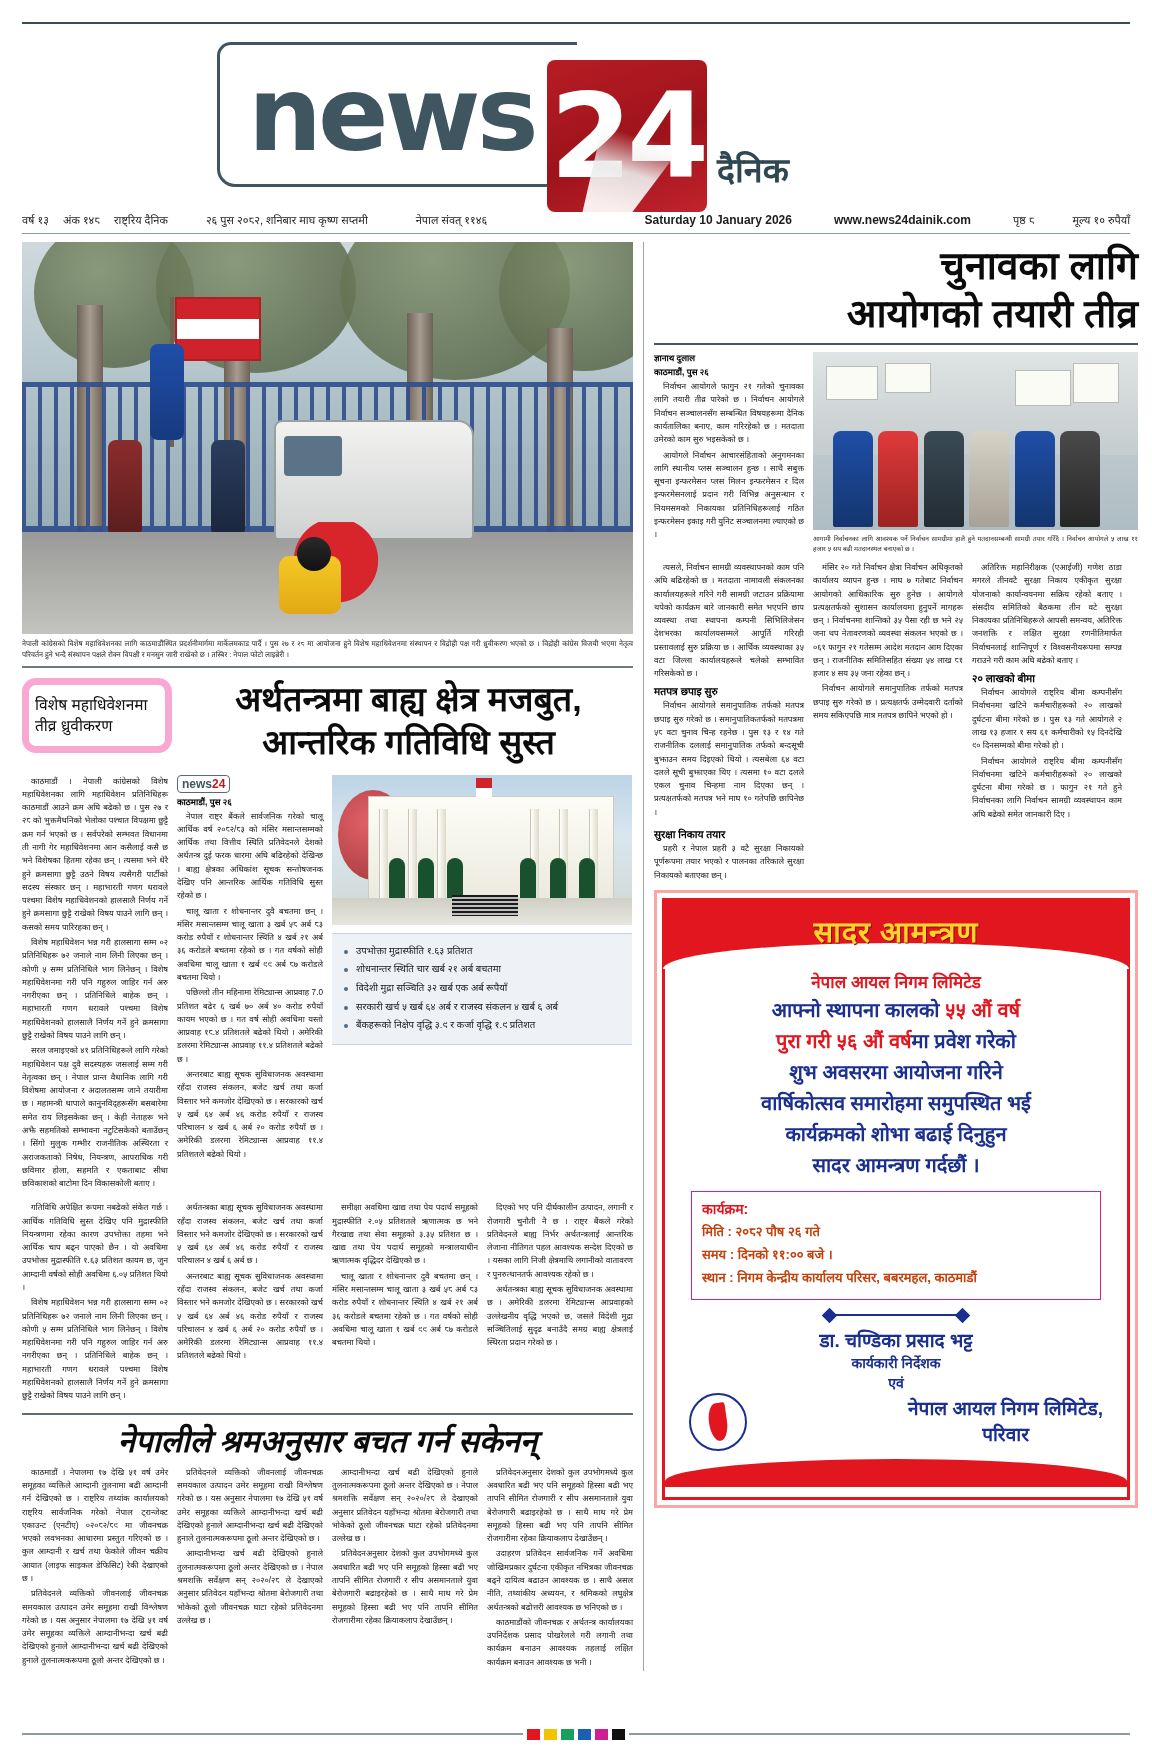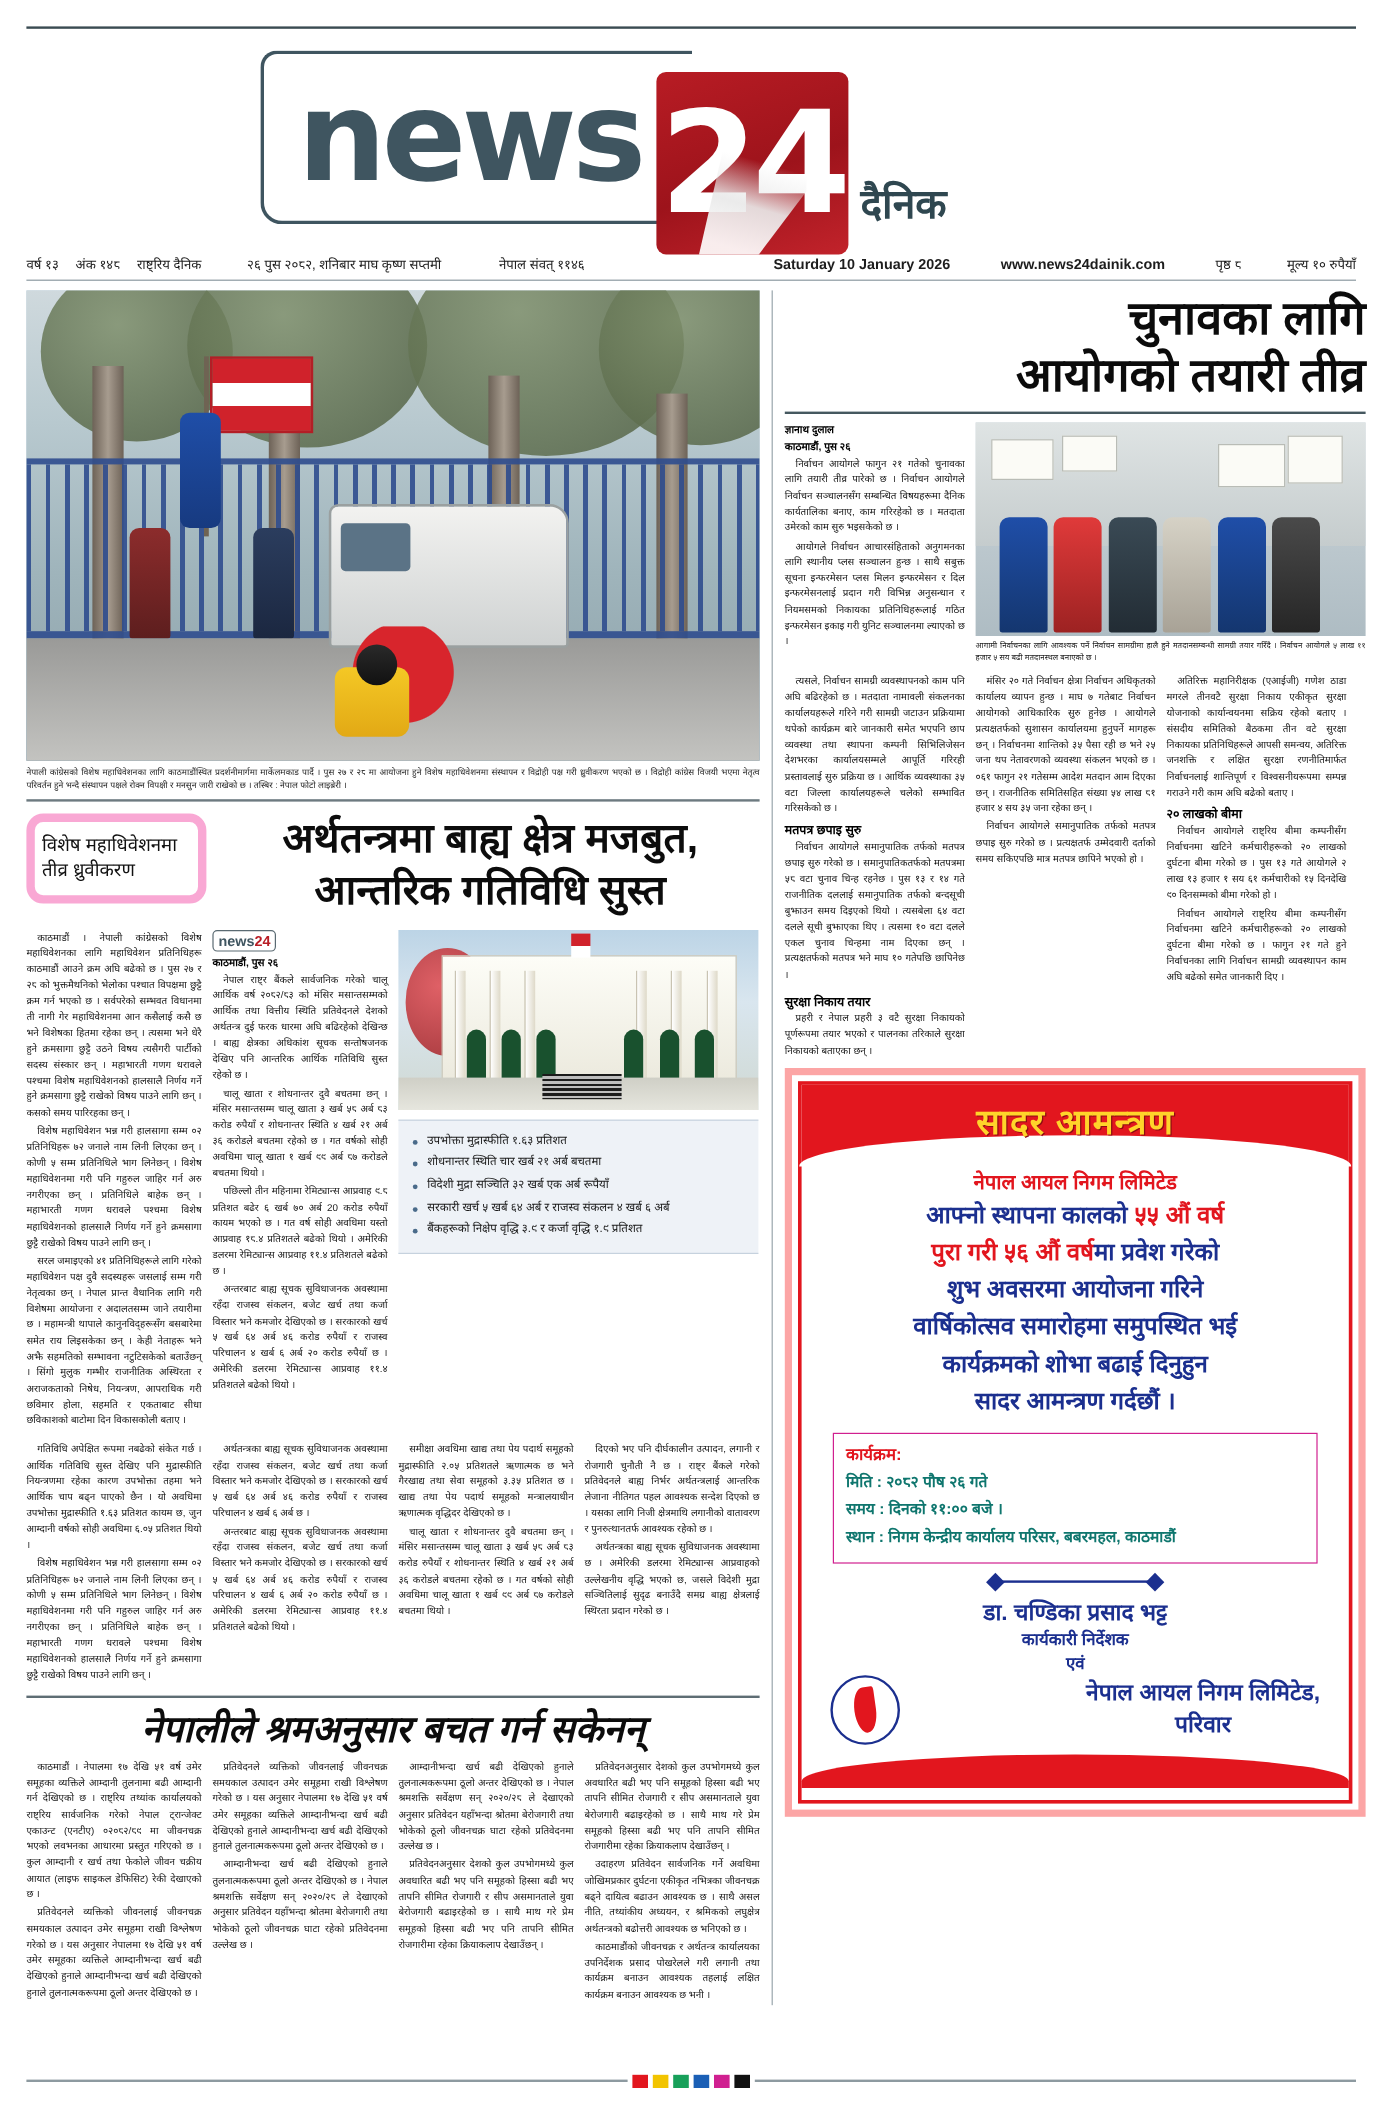--- a/index.html
+++ b/index.html
@@ -338,21 +338,21 @@
     padding-top: 4px;
   }
 
   .r-cols { display:flex; gap: 9px; margin-top: 7px; }
   .r-cols > div { width: 150px; }
   .sub-head { font-size: 10.4px; font-weight: 700; margin: 4px 0 1px 0; }
 
   
   .advert {
     margin-top: 8px;
-    border: 6px solid #fca5a5;
+    border: 3px solid #fca5a5;
     padding: 5px;
     background: #fff;
   }
   .ad-inner {
     border: 3px solid #e2161e;
     position: relative;
     background: #fff;
     padding-bottom: 10px;
   }
   .ad-band {
@@ -378,21 +378,21 @@
   .ad-l1 { font-size: 17px; font-weight: 700; color:#e2161e; line-height: 1.5; }
   .ad-l2 { font-size: 20px; font-weight: 700; color:#1b2f8f; line-height: 1.55; }
   .ad-l2 .hl { color:#e2161e; }
   .ad-prog {
     margin: 10px 10px 0 10px;
     border: 1px solid #d02090;
     padding: 7px 10px 9px 10px;
     text-align: left;
   }
   .ad-prog .ph { font-size: 14px; font-weight:700; color:#e2161e; margin-bottom: 3px; }
-  .ad-prog .pl { font-size: 13px; color:#0f766e; line-height: 1.75; font-weight: 600; }
+  .ad-prog .pl { font-size: 13px; color:#c2410c; line-height: 1.75; font-weight: 600; }
   .ad-sep {
     display:flex; align-items:center; justify-content:center;
     gap: 0; margin: 10px 0 6px 0;
   }
   .ad-sep .dia { width: 11px; height: 11px; background:#1b2f8f; transform: rotate(45deg); }
   .ad-sep .ln { width: 122px; height: 2px; background:#1b2f8f; }
   .ad-sign { text-align: center; }
   .ad-name { font-size: 19px; font-weight: 700; color:#1b2f8f; }
   .ad-role { font-size: 14px; color:#1b2f8f; font-weight: 600; }
   .ad-ev   { font-size: 14px; color:#1b2f8f; font-weight: 600; margin: 1px 0; }
@@ -501,21 +501,21 @@
         </div>
 
         <div class="econ-col">
           <div class="inline-brand">
             <span>news</span><span class="r">24</span>
           </div>
           <div class="byline">काठमाडौं, पुस २६</div>
           <div class="body-text">
             <p>नेपाल राष्ट्र बैंकले सार्वजनिक गरेको चालू आर्थिक वर्ष २०८२/८३ को मंसिर मसान्तसम्मको आर्थिक तथा वित्तीय स्थिति प्रतिवेदनले देशको अर्थतन्त्र दुई फरक धारमा अघि बढिरहेको देखिन्छ । बाह्य क्षेत्रका अधिकांश सूचक सन्तोषजनक देखिए पनि आन्तरिक आर्थिक गतिविधि सुस्त रहेको छ ।</p>
             <p>चालू खाता र शोधनान्तर दुवै बचतमा छन् । मंसिर मसान्तसम्म चालू खाता ३ खर्ब ५८ अर्ब ८३ करोड रुपैयाँ र शोधनान्तर स्थिति ४ खर्ब २१ अर्ब ३६ करोडले बचतमा रहेको छ । गत वर्षको सोही अवधिमा चालू खाता १ खर्ब ९९ अर्ब ८७ करोडले बचतमा थियो ।</p>
-            <p>पछिल्लो तीन महिनामा रेमिट्यान्स आप्रवाह ९.८ प्रतिशत बढेर ६ खर्ब ७० अर्ब 20 करोड रुपैयाँ कायम भएको छ । गत वर्ष सोही अवधिमा यस्तो आप्रवाह १८.४ प्रतिशतले बढेको थियो । अमेरिकी डलरमा रेमिट्यान्स आप्रवाह ११.४ प्रतिशतले बढेको छ ।</p>
+            <p>पछिल्लो तीन महिनामा रेमिट्यान्स आप्रवाह 7.0 प्रतिशत बढेर ६ खर्ब ७० अर्ब ४० करोड रुपैयाँ कायम भएको छ । गत वर्ष सोही अवधिमा यस्तो आप्रवाह १८.४ प्रतिशतले बढेको थियो । अमेरिकी डलरमा रेमिट्यान्स आप्रवाह ११.४ प्रतिशतले बढेको छ ।</p>
             <p>अन्तरबाट बाह्य सूचक सुविधाजनक अवस्थामा रहँदा राजस्व संकलन, बजेट खर्च तथा कर्जा विस्तार भने कमजोर देखिएको छ । सरकारको खर्च ५ खर्ब ६४ अर्ब ४६ करोड रुपैयाँ र राजस्व परिचालन ४ खर्ब ६ अर्ब २० करोड रुपैयाँ छ । अमेरिकी डलरमा रेमिट्यान्स आप्रवाह ११.४ प्रतिशतले बढेको थियो ।</p>
           </div>
         </div>
 
         <div class="econ-right">
           <div class="photo2">
             <div class="tree"></div>
             <div class="bldg">
               <div class="col" style="left:4%"></div>
               <div class="col" style="left:16%"></div>

